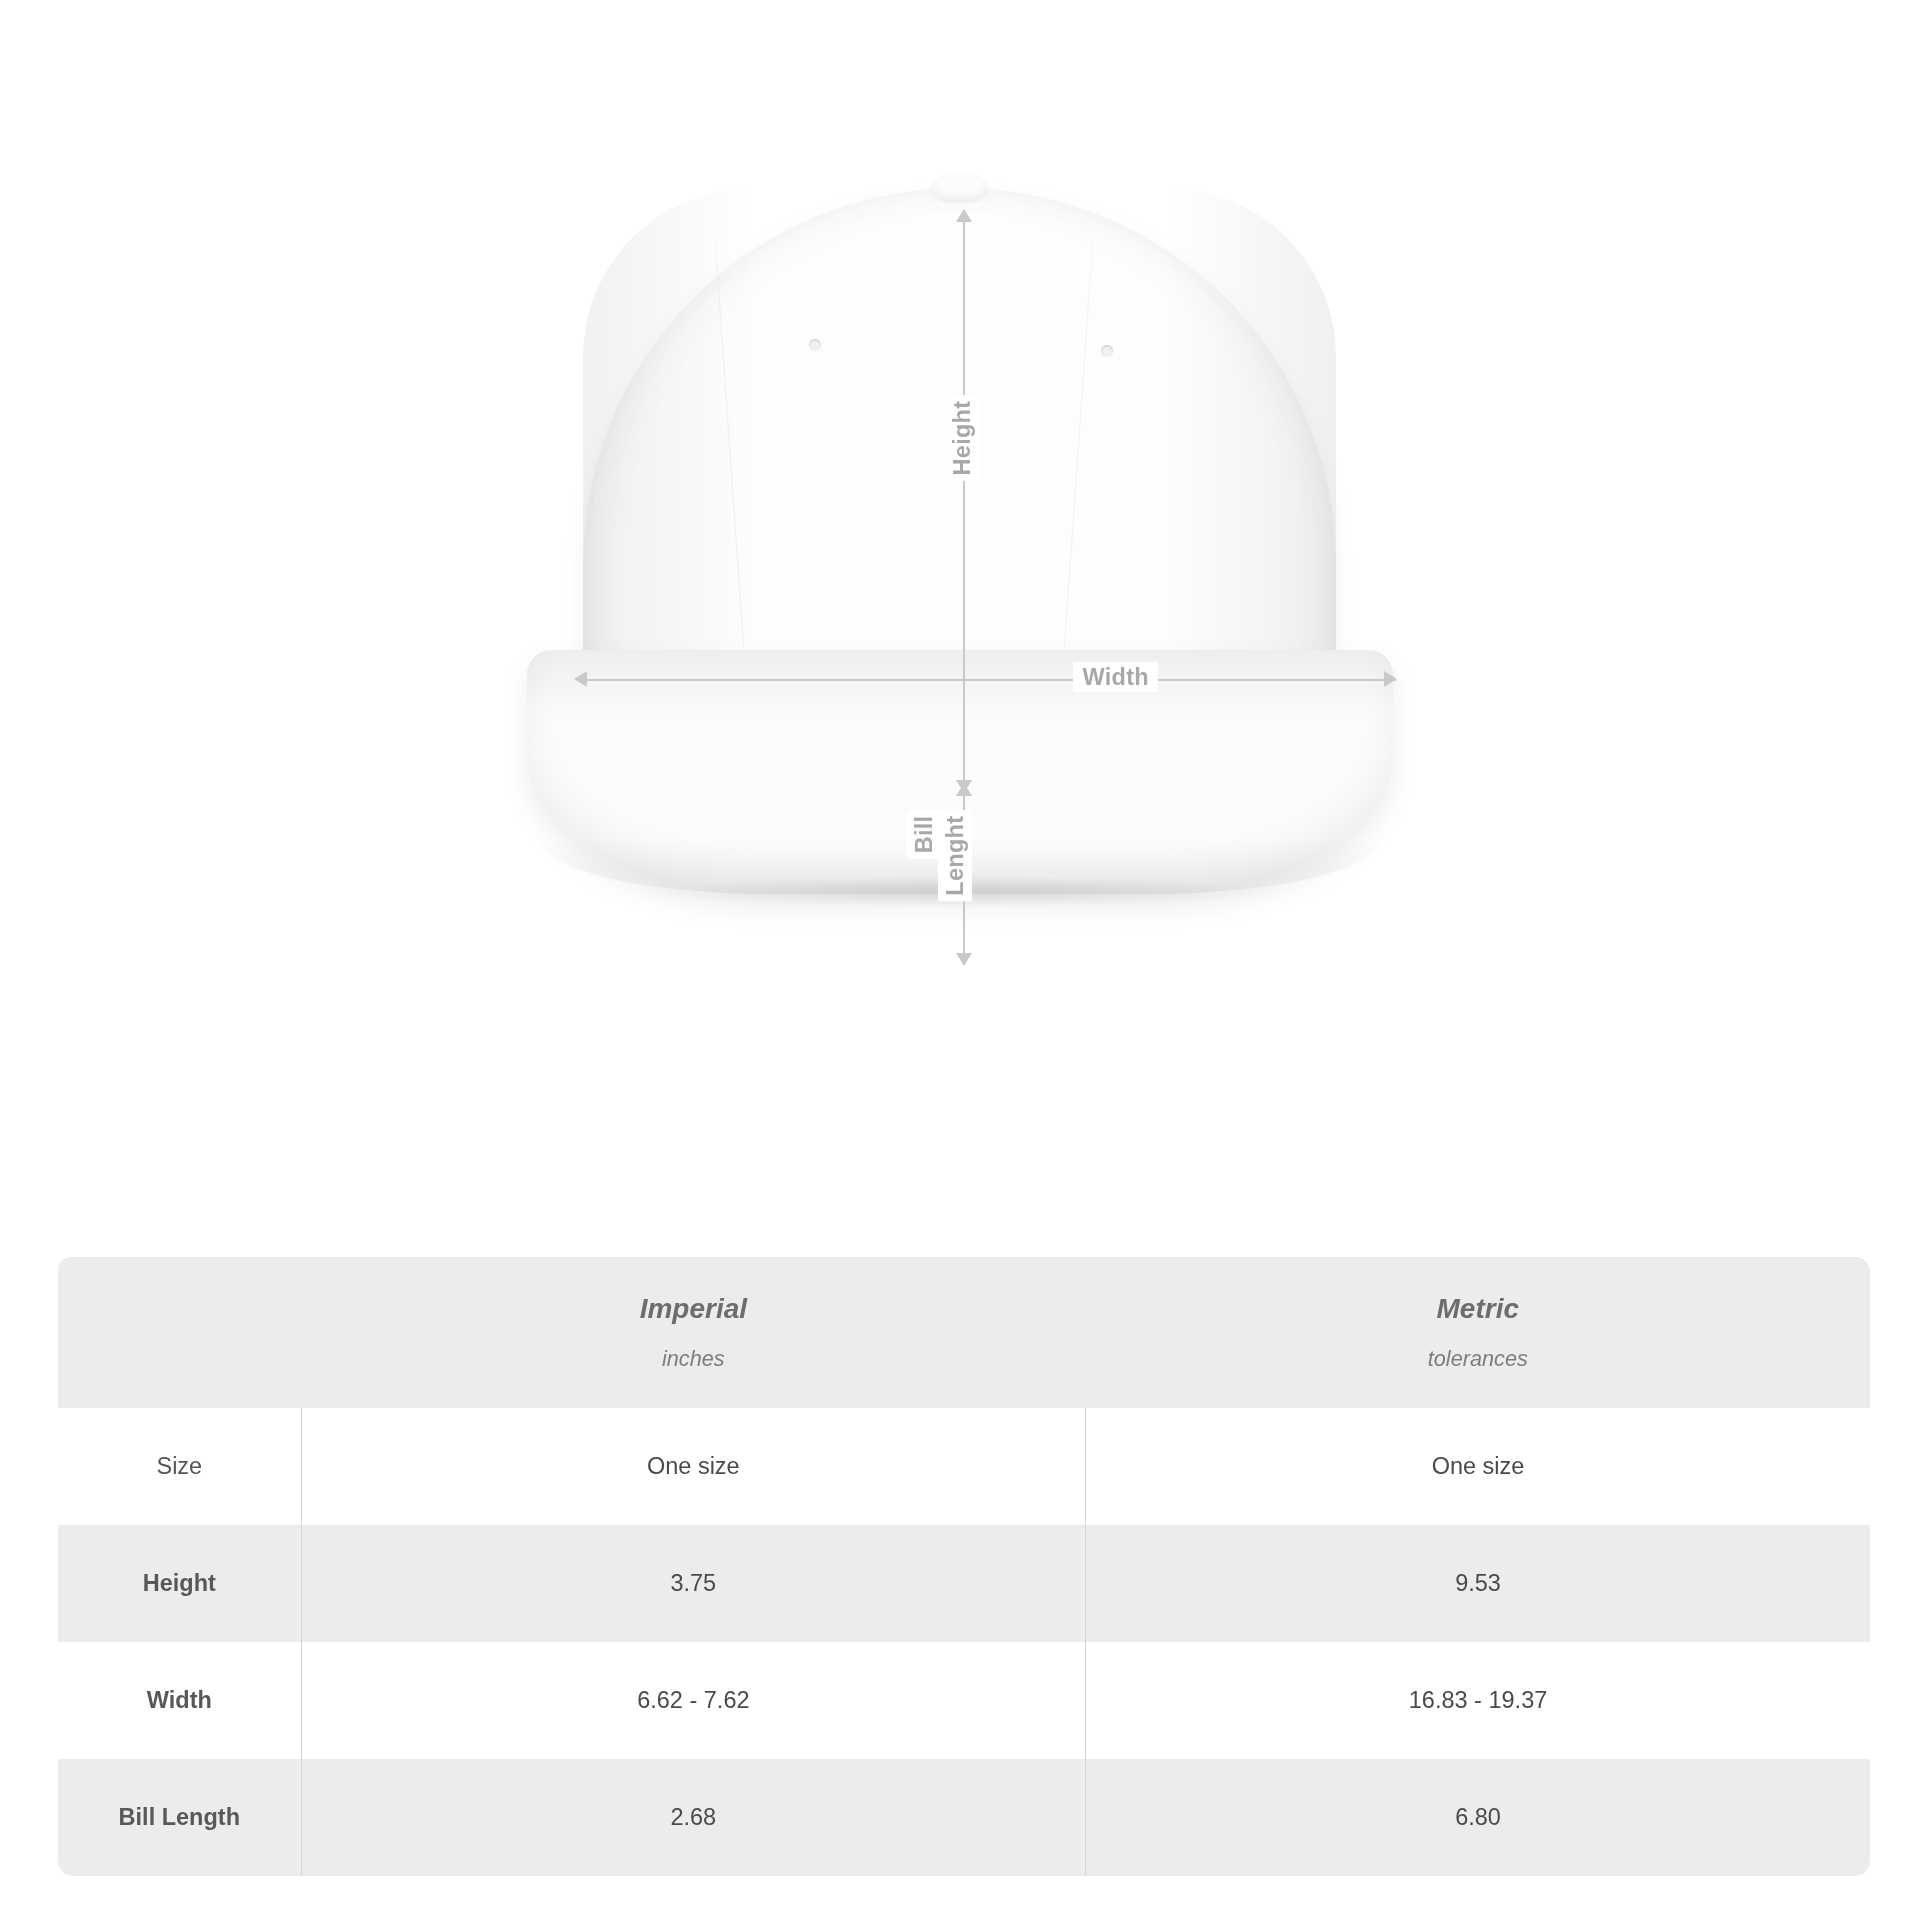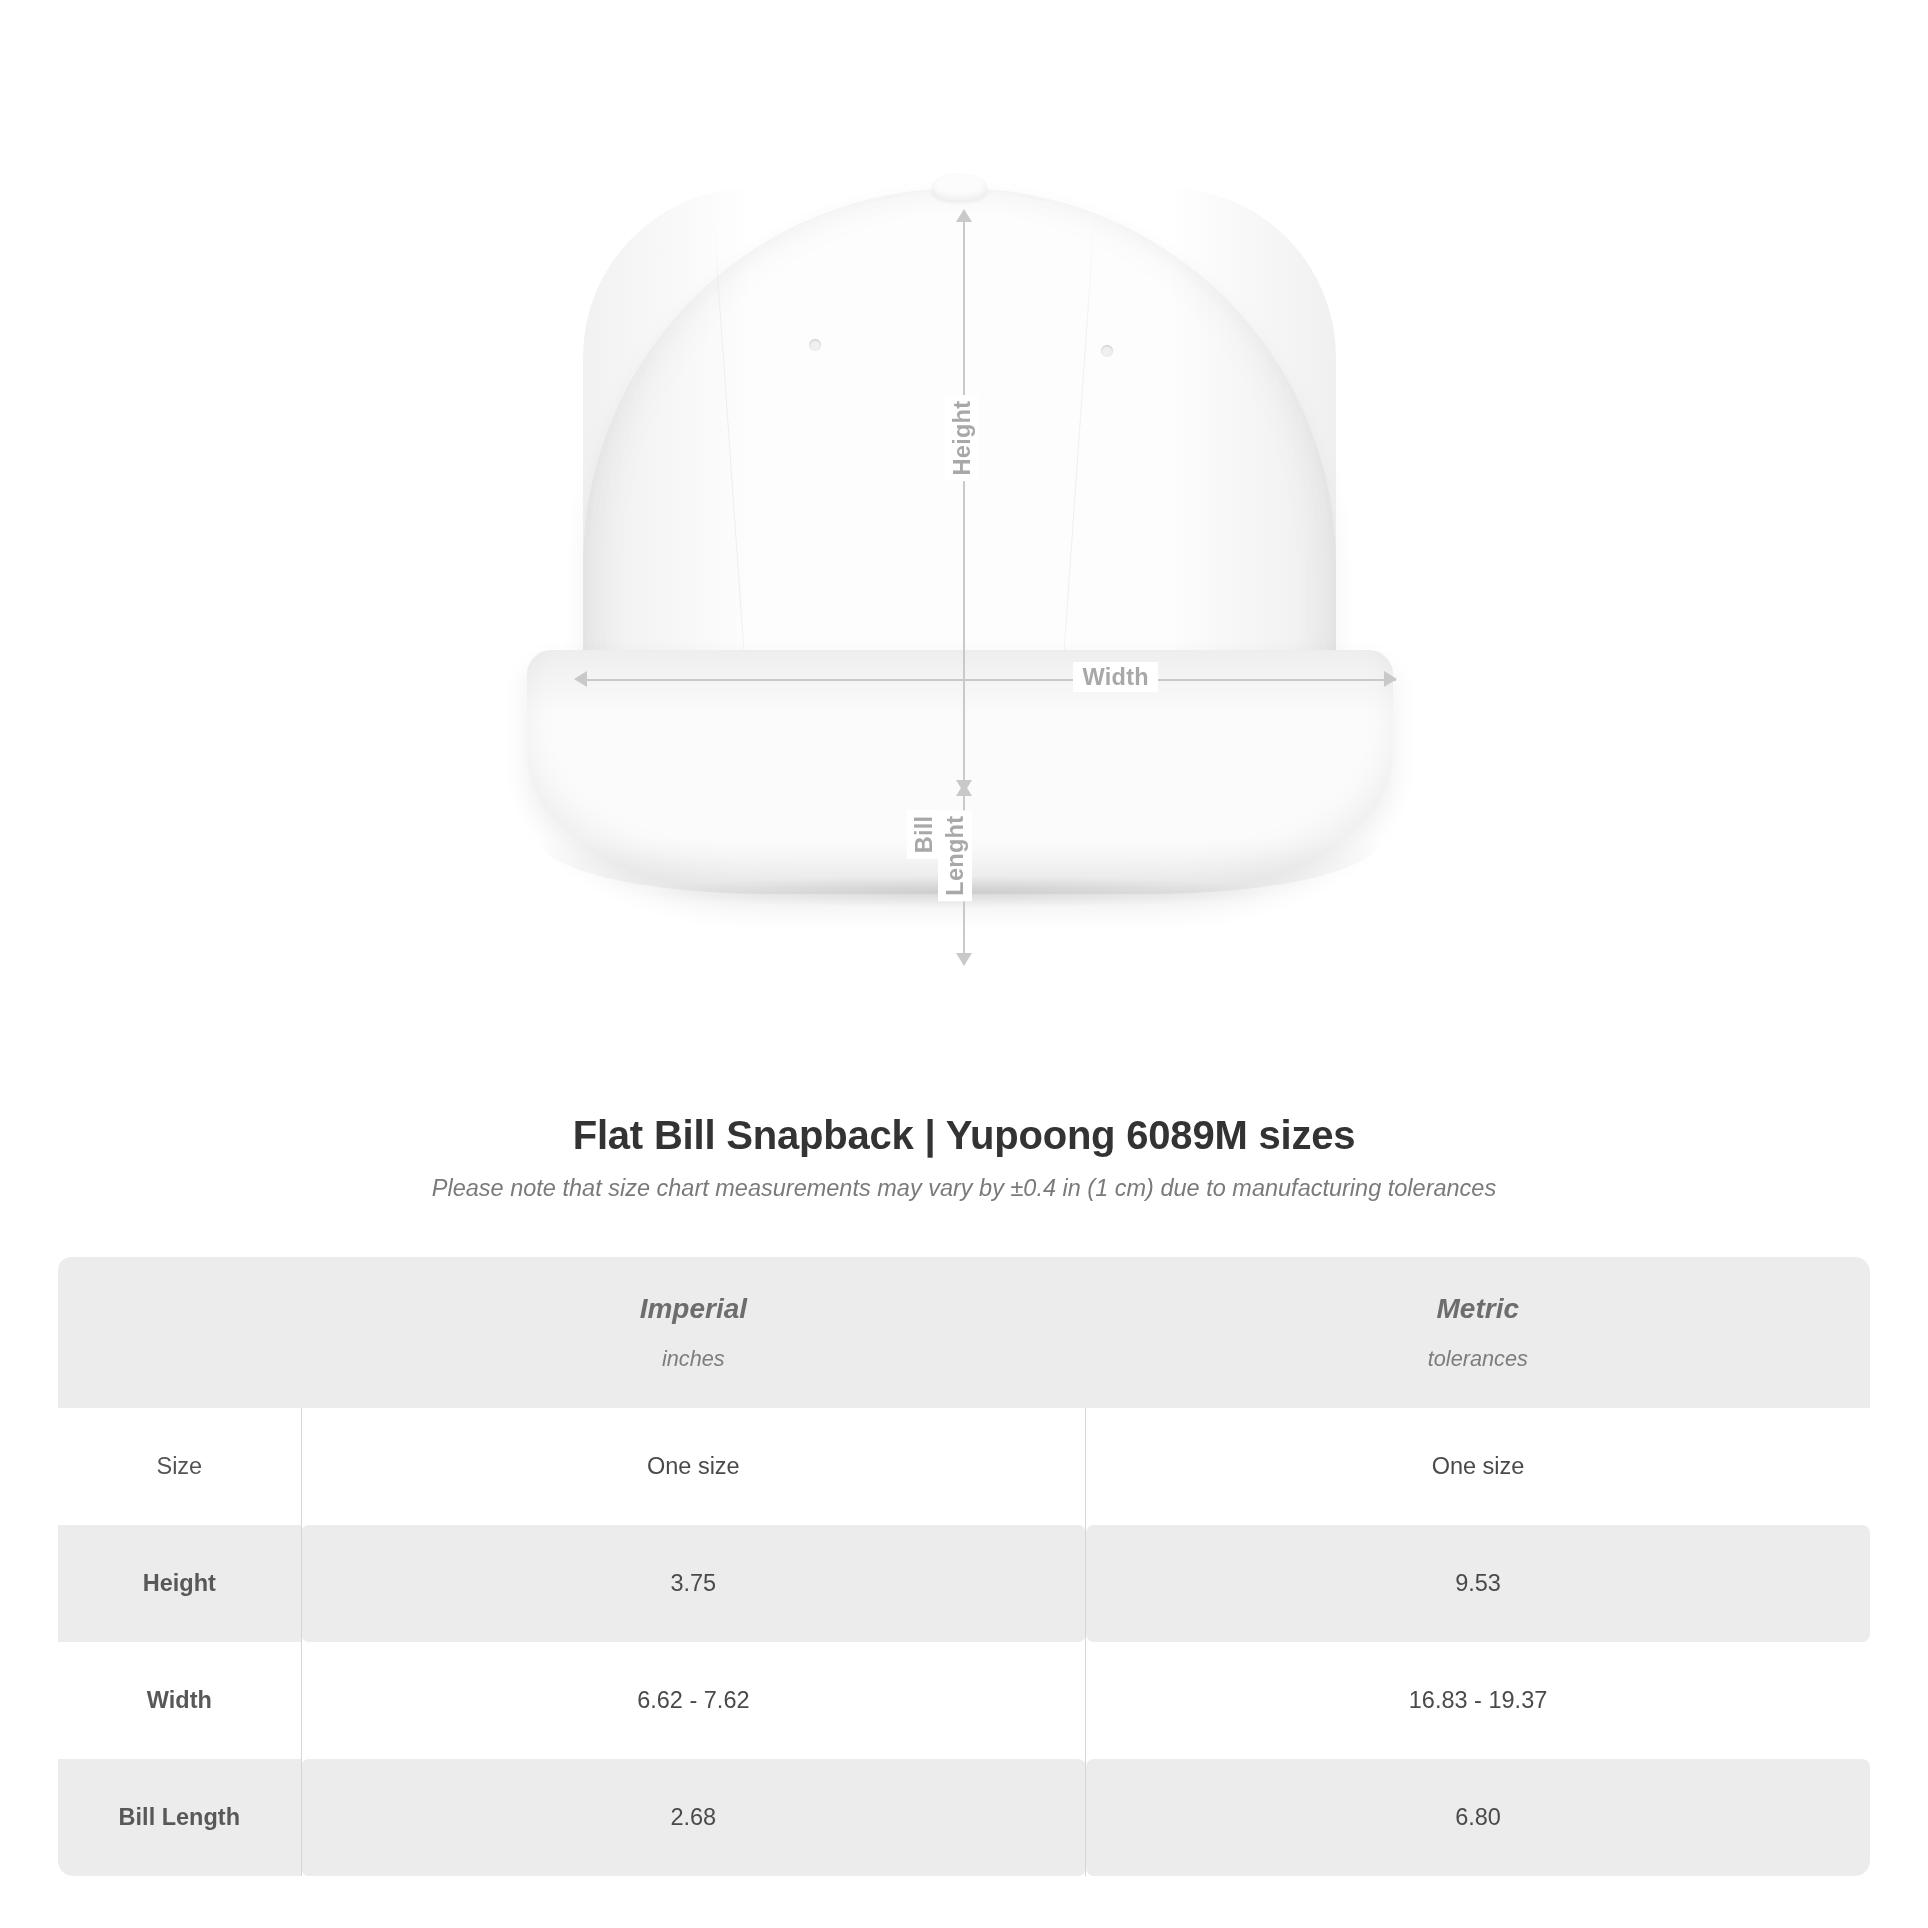--- a/index.html
+++ b/index.html
@@ -267,21 +267,21 @@
     color: #585858;
   }
   .row-label.plain {
     font-weight: normal;
     color: #555;
   }
   .cell-val {
     font-size: 23.5px;
     color: #4a4a4a;
   }
-  .sep-left  { border-left: 0.9px solid #d6d6d6; border-radius: 8px; }
+  .sep-left  { border-left: 0.9px solid #d6d6d6; }
   .rounded-tl { border-top-left-radius: 15px; }
   .rounded-tr { border-top-right-radius: 15px; }
   .rounded-bl { border-bottom-left-radius: 15px; }
   .rounded-br { border-bottom-right-radius: 15px; }
 </style>
 </head>
 <body>
 
 <div class="page">
 
@@ -321,24 +321,20 @@
     <div class="vline" style="left: 963px; top: 793px; height: 171px;"></div>
     <div class="arrow down" style="left: 956px; top: 953px;"></div>
     <div class="measure-label vert-text" style="left: 911px; top: 810px; width: 56px;">
       <span class="label-chip">Bill</span>
     </div>
     <div class="measure-label vert-text" style="left: 942px; top: 810px; width: 56px;">
       <span class="label-chip">Lenght</span>
     </div>
   </div>
 
-  <div class="title-block">
-    <h1 class="chart-title">Flat Bill Snapback | Yupoong 6089M sizes</h1>
-    <div class="chart-note">Please note that size chart measurements may vary by ±0.4 in (1 cm) due to manufacturing tolerances</div>
-  </div>
 
   <div class="table-wrap">
     <table class="size-table">
       <colgroup>
         <col class="col-label">
         <col class="col-val">
         <col class="col-val">
       </colgroup>
       <thead>
         <tr class="unit-head">

